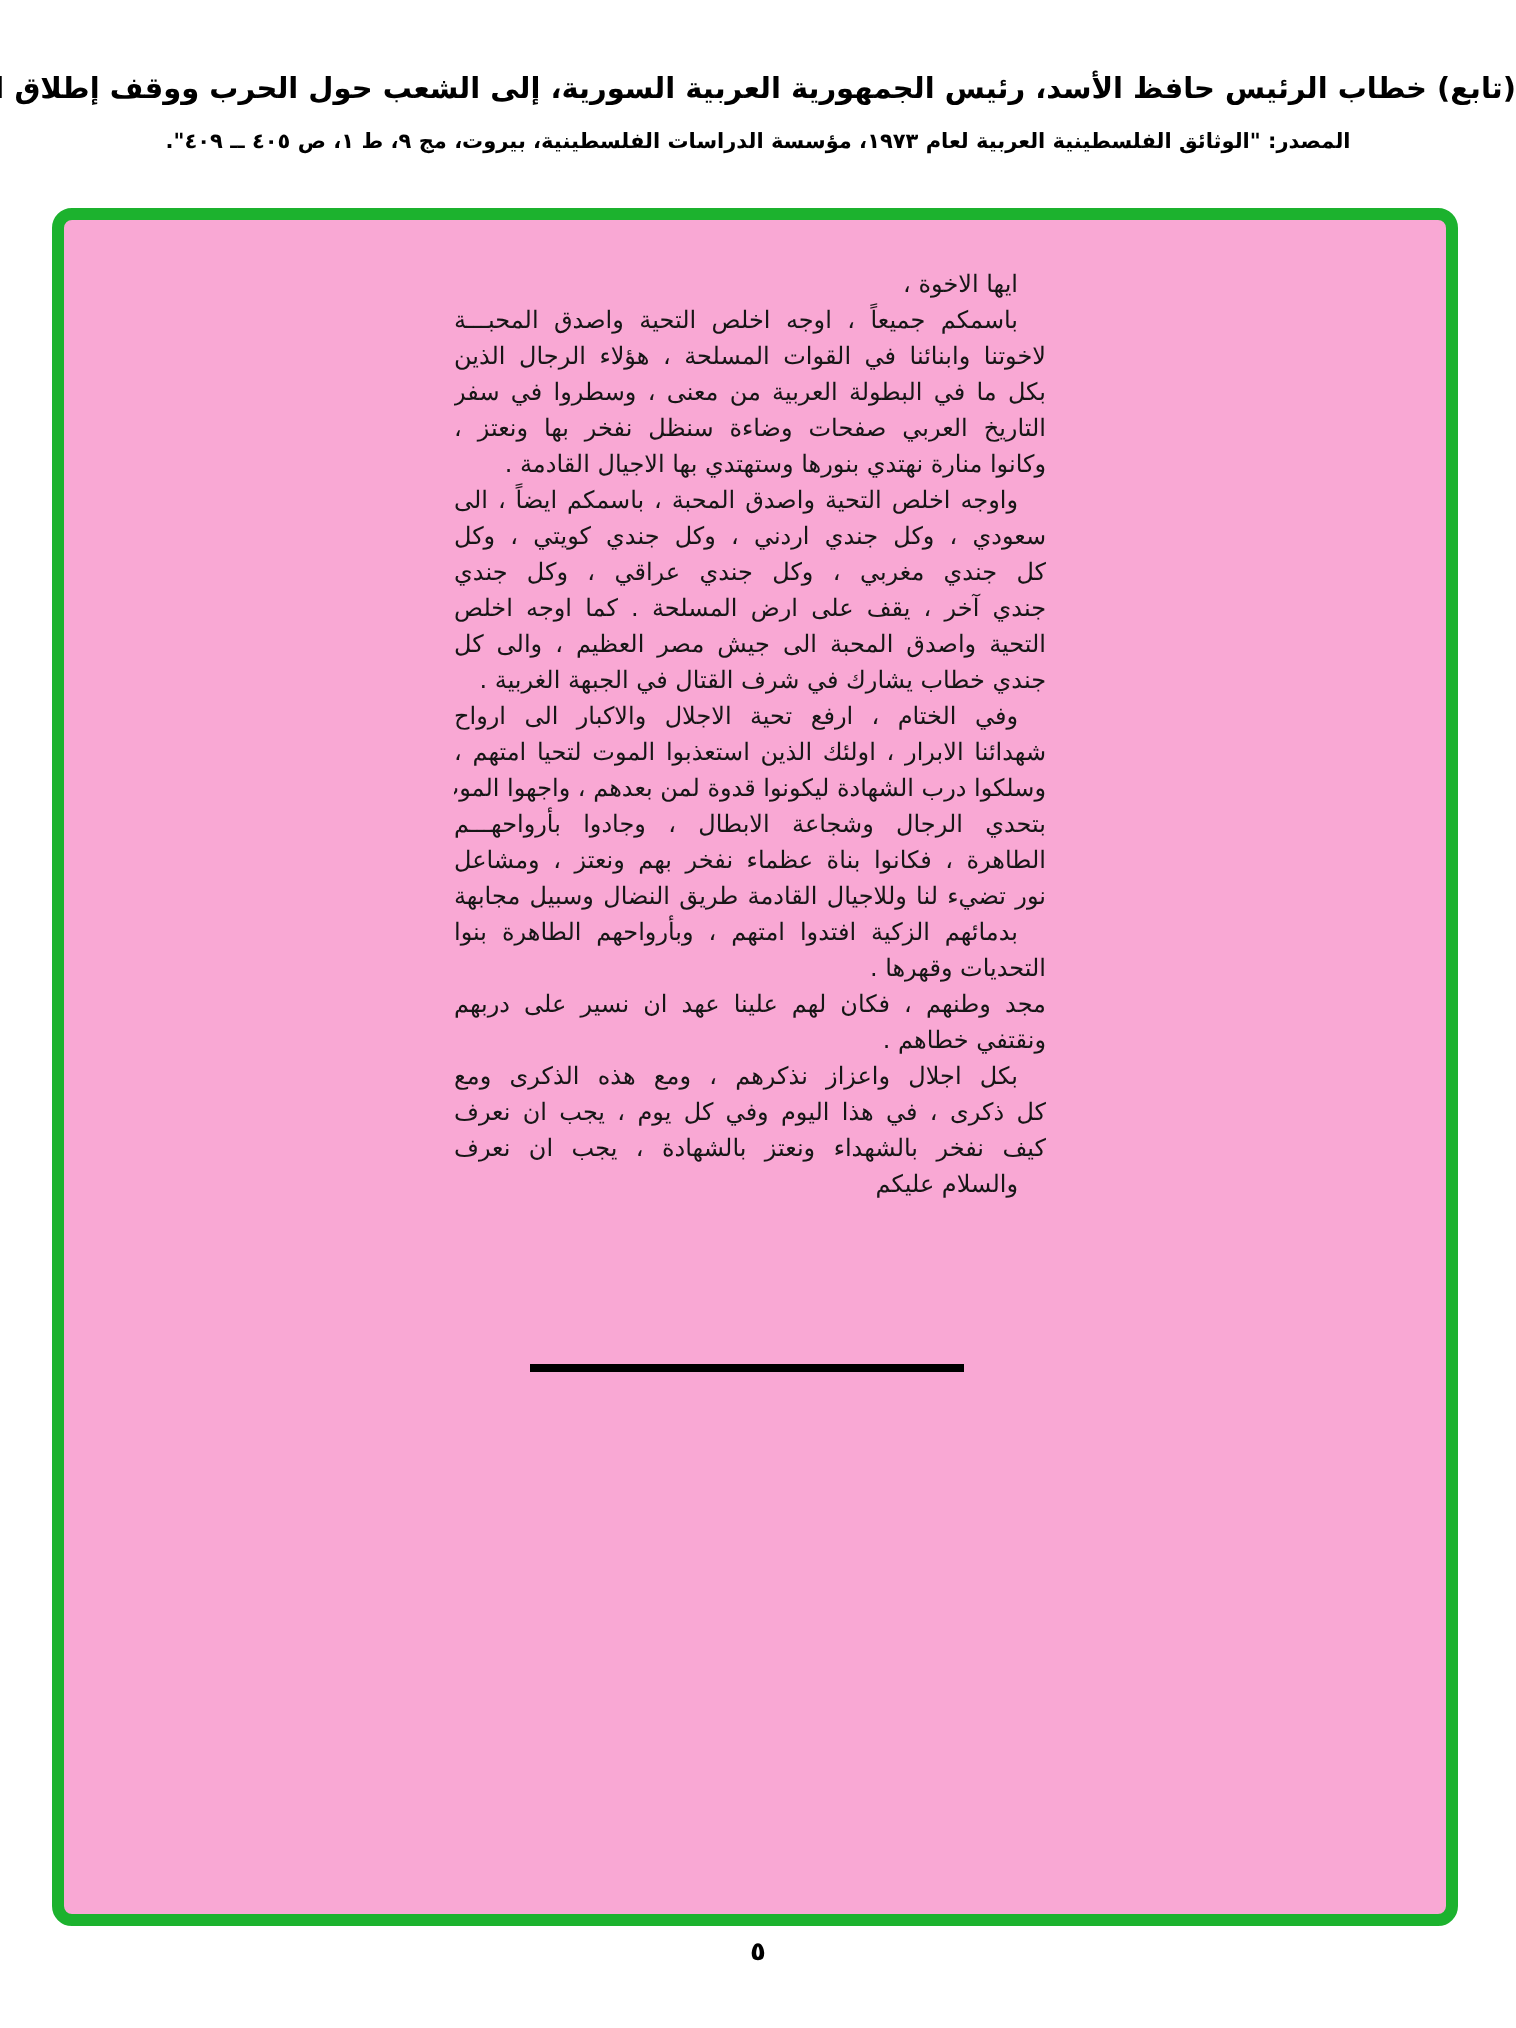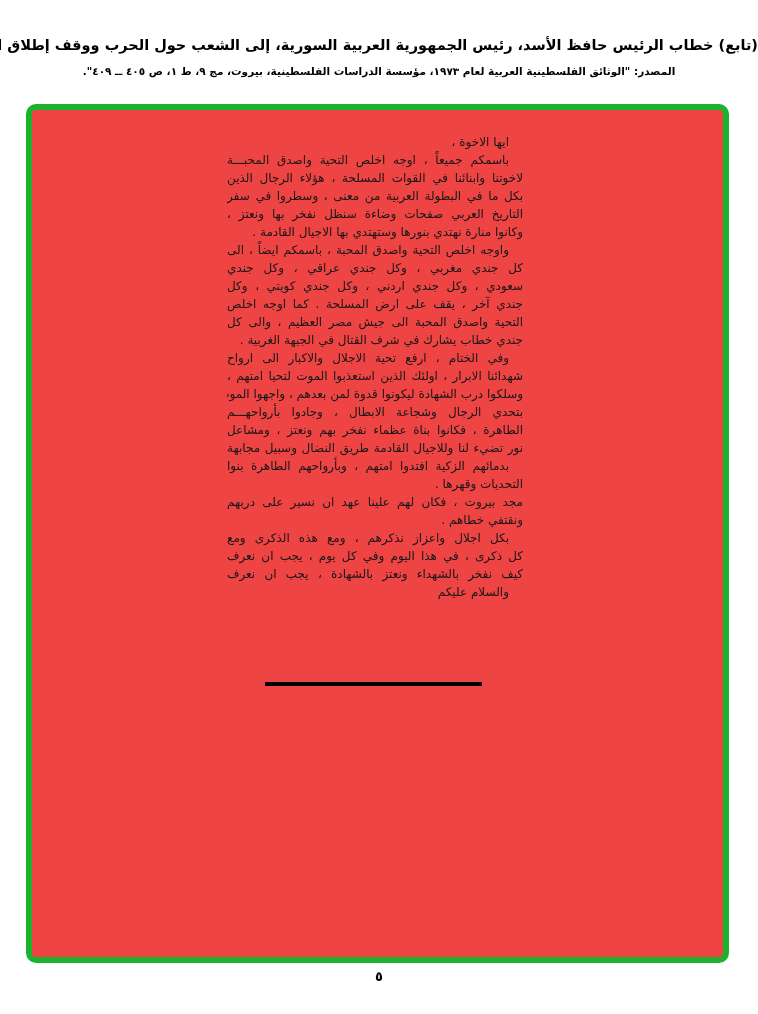--- a/index.html
+++ b/index.html
@@ -35,21 +35,21 @@
     line-height: 16px;
     color: #000;
     white-space: nowrap;
   }
   .scan-frame {
     position: absolute;
     left: 26px; top: 104px;
     width: 703px; height: 859px;
     border: 6px solid var(--green);
     border-radius: 10px;
-    background: #ef4444;
+    background: #f9a8d4;
   }
   .speech-text {
     position: absolute;
     left: 195px; top: 23px;
     width: 296px;
     direction: rtl;
     color: var(--ink);
   }
   .line {
     font-size: 12px;
@@ -86,34 +86,34 @@
 
 <div class="scan-frame">
   <div class="speech-text">
     <div class="line indent end">ايها الاخوة ،</div>
     <div class="line indent">باسمكم جميعاً ، اوجه اخلص التحية واصدق المحبـــة</div>
     <div class="line">لاخوتنا وابنائنا في القوات المسلحة ، هؤلاء الرجال الذين</div>
     <div class="line">بكل ما في البطولة العربية من معنى ، وسطروا في سفر</div>
     <div class="line">التاريخ العربي صفحات وضاءة سنظل نفخر بها ونعتز ،</div>
     <div class="line end">وكانوا منارة نهتدي بنورها وستهتدي بها الاجيال القادمة .</div>
     <div class="line indent">واوجه اخلص التحية واصدق المحبة ، باسمكم ايضاً ، الى</div>
+    <div class="line">سعودي ، وكل جندي اردني ، وكل جندي كويتي ، وكل</div>
     <div class="line">كل جندي مغربي ، وكل جندي عراقي ، وكل جندي</div>
-    <div class="line">سعودي ، وكل جندي اردني ، وكل جندي كويتي ، وكل</div>
     <div class="line">جندي آخر ، يقف على ارض المسلحة . كما اوجه اخلص</div>
     <div class="line">التحية واصدق المحبة الى جيش مصر العظيم ، والى كل</div>
     <div class="line end">جندي خطاب يشارك في شرف القتال في الجبهة الغربية .</div>
     <div class="line indent">وفي الختام ، ارفع تحية الاجلال والاكبار الى ارواح</div>
     <div class="line">شهدائنا الابرار ، اولئك الذين استعذبوا الموت لتحيا امتهم ،</div>
     <div class="line">وسلكوا درب الشهادة ليكونوا قدوة لمن بعدهم ، واجهوا الموت</div>
     <div class="line">بتحدي الرجال وشجاعة الابطال ، وجادوا بأرواحهـــم</div>
     <div class="line">الطاهرة ، فكانوا بناة عظماء نفخر بهم ونعتز ، ومشاعل</div>
     <div class="line">نور تضيء لنا وللاجيال القادمة طريق النضال وسبيل مجابهة</div>
     <div class="line indent">بدمائهم الزكية افتدوا امتهم ، وبأرواحهم الطاهرة بنوا</div>
     <div class="line end">التحديات وقهرها .</div>
-    <div class="line">مجد بيروت ، فكان لهم علينا عهد ان نسير على دربهم</div>
+    <div class="line">مجد وطنهم ، فكان لهم علينا عهد ان نسير على دربهم</div>
     <div class="line end">ونقتفي خطاهم .</div>
     <div class="line indent">بكل اجلال واعزاز نذكرهم ، ومع هذه الذكرى ومع</div>
     <div class="line">كل ذكرى ، في هذا اليوم وفي كل يوم ، يجب ان نعرف</div>
     <div class="line">كيف نفخر بالشهداء ونعتز بالشهادة ، يجب ان نعرف</div>
     <div class="line indent end">والسلام عليكم</div>
   </div>
   <div class="end-rule"></div>
 </div>
 
 <div class="page-number">٥</div>

